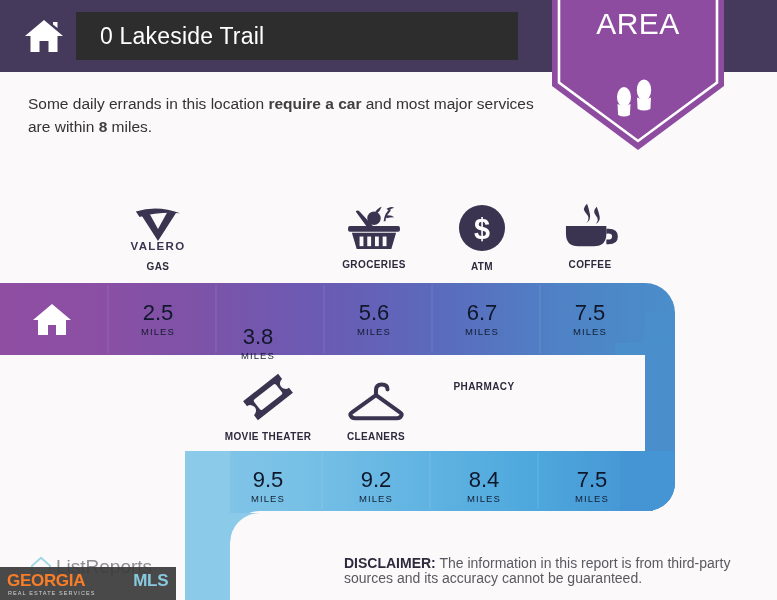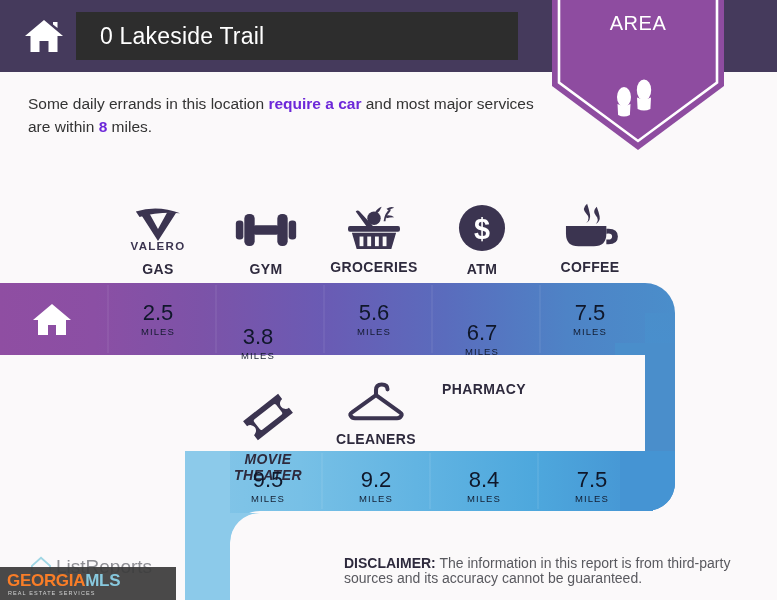--- a/index.html
+++ b/index.html
@@ -13,45 +13,45 @@
 
   
   .header-bar{position:absolute;left:0;top:0;width:777px;height:72px;background:#453a5c;}
   .home-badge{position:absolute;left:22px;top:14px;width:44px;height:44px;}
   .title-box{position:absolute;left:76px;top:12px;width:442px;height:48px;background:#2d2d2d;}
   .title-text{position:absolute;left:24px;top:11px;font-size:23px;color:#ffffff;letter-spacing:.2px;white-space:nowrap;}
 
   
   .badge{position:absolute;left:552px;top:-6px;width:172px;height:158px;}
   .badge-label{position:absolute;left:0;top:16px;width:172px;text-align:center;color:#fff;
-     font-size:20px;line-height:27px;font-weight:400;letter-spacing:.5px;}
+     font-size:30px;line-height:27px;font-weight:400;letter-spacing:.5px;}
 
   
   .intro{position:absolute;left:28px;top:92px;width:520px;font-size:15.5px;line-height:23px;color:#333;}
-  .hl{color:#6d28d9;font-weight:bold;}
+  .hl{color:#404040;font-weight:bold;}
 
   
   .ribbon{position:absolute;left:0;top:283px;width:777px;height:317px;}
 
   
   .iconcell{position:absolute;width:108px;text-align:center;}
   .iconcell .glyph{height:52px;display:flex;align-items:flex-end;justify-content:center;}
-  .iconcell .cap{margin-top:9px;font-size:14px;font-weight:bold;color:#2e2a3d;letter-spacing:.4px;}
+  .iconcell .cap{margin-top:9px;font-size:10px;font-weight:bold;color:#2e2a3d;letter-spacing:.4px;}
 
   
   .milecell{position:absolute;width:108px;text-align:center;color:#0f172a;}
   .milecell .num{font-size:22px;line-height:24px;font-weight:400;}
   .milecell .unit{font-size:9.5px;letter-spacing:1.1px;margin-top:1px;opacity:.95;}
 
   
   .lr-logo{position:absolute;left:30px;top:555px;display:flex;align-items:center;gap:4px;}
   .lr-text{font-size:19px;color:#8e8e93;}
   .gamls{position:absolute;left:0px;top:567px;width:176px;height:33px;background:#3b3b3b;opacity:.92;}
   .gamls .l1{position:absolute;left:7px;top:4px;font-size:17px;font-weight:bold;letter-spacing:-.3px;}
-  .gamls .l1 .w{color:#f97316;} .gamls .l1 .t{color:#7fc6dd;}
+  .gamls .l1 .w{color:#f97316;} .gamls .l1 .t{color:#7fc6dd;margin-left:48px;}
   .gamls .l2{position:absolute;left:8px;top:23px;font-size:5.5px;letter-spacing:1.1px;color:#cfcfcf;}
   .disc{position:absolute;left:344px;top:556px;width:420px;font-size:14px;line-height:15px;color:#59595f;}
   .disc b{color:#2e2a3d;}
 </style>
 </head>
 <body>
 
 <div id="stage">
 
   <div class="header-bar"></div>
@@ -166,34 +166,20 @@
     <div class="glyph">
       <svg viewBox="0 0 80 52" width="74" height="48">
         <path d="M16 8 q24 -7 48 2 q-22 -2 -44 4 Z" fill="#3b3450"></path>
         <path d="M20 9 L40 40 L60 9 L50 9 L40 27 L30 9 Z" fill="#3b3450"></path>
         <text x="40" y="50" font-family="Liberation Sans, sans-serif" font-size="12.5" font-weight="bold" fill="#3b3450" text-anchor="middle" letter-spacing="1.4">VALERO</text>
       </svg>
     </div>
     <div class="cap">GAS</div>
   </div>
 
-  <div class="iconcell" style="left:212px;top:200px;">
-    <div class="glyph">
-      <svg viewBox="0 0 70 46" width="66" height="44">
-        <g fill="#3b3450">
-          <rect x="3" y="13" width="8" height="20" rx="3.5"></rect>
-          <rect x="12" y="6" width="11" height="34" rx="5"></rect>
-          <rect x="47" y="6" width="11" height="34" rx="5"></rect>
-          <rect x="59" y="13" width="8" height="20" rx="3.5"></rect>
-          <rect x="22" y="18" width="26" height="10" rx="2"></rect>
-        </g>
-      </svg>
-    </div>
-    <div class="cap">GYM</div>
-  </div>
 
   <div class="iconcell" style="left:320px;top:198px;">
     <div class="glyph">
       <svg viewBox="0 0 62 52" width="60" height="50">
         <g fill="#3b3450">
           <circle cx="31" cy="19" r="7"></circle>
           <path d="M32 13 q3 -5 7 -6 q-2 5 -5 7 Z"></path>
           <path d="M41 22 q1 -9 7 -13 q1 2 -1 4 q-4 4 -4 9 Z"></path>
           <path d="M44 9 q5 -3 8 -1 q-4 1 -6 3 Z"></path>
           <path d="M43 16 q6 -1 9 2 q-5 0 -8 1 Z"></path>
@@ -241,30 +227,30 @@
     <div class="unit">MILES</div>
   </div>
   <div class="milecell" style="left:204px;top:301px;margin-top:24px;">
     <div class="num">3.8</div>
     <div class="unit">MILES</div>
   </div>
   <div class="milecell" style="left:320px;top:301px;">
     <div class="num">5.6</div>
     <div class="unit">MILES</div>
   </div>
-  <div class="milecell" style="left:428px;top:301px;margin-top:20px;">
+  <div class="milecell" style="left:428px;top:301px;">
     <div class="num">6.7</div>
     <div class="unit">MILES</div>
   </div>
   <div class="milecell" style="left:536px;top:301px;">
     <div class="num">7.5</div>
     <div class="unit">MILES</div>
   </div>
 
-  <div class="iconcell" style="left:214px;top:390px;font-style:italic;">
+  <div class="iconcell" style="left:214px;top:370px;">
     <div class="glyph">
       <svg viewBox="0 0 60 54" width="56" height="50">
         <g fill="#3b3450" transform="rotate(-38 30 27)">
           <path d="M6 14 h48 v7 a6 6 0 0 0 0 12 v7 H6 v-7 a6 6 0 0 0 0 -12 Z"></path>
         </g>
         <g fill="#fbf9fa" transform="rotate(-38 30 27)">
           <rect x="15" y="20" width="30" height="14" rx="2"></rect>
         </g>
       </svg>
     </div>

